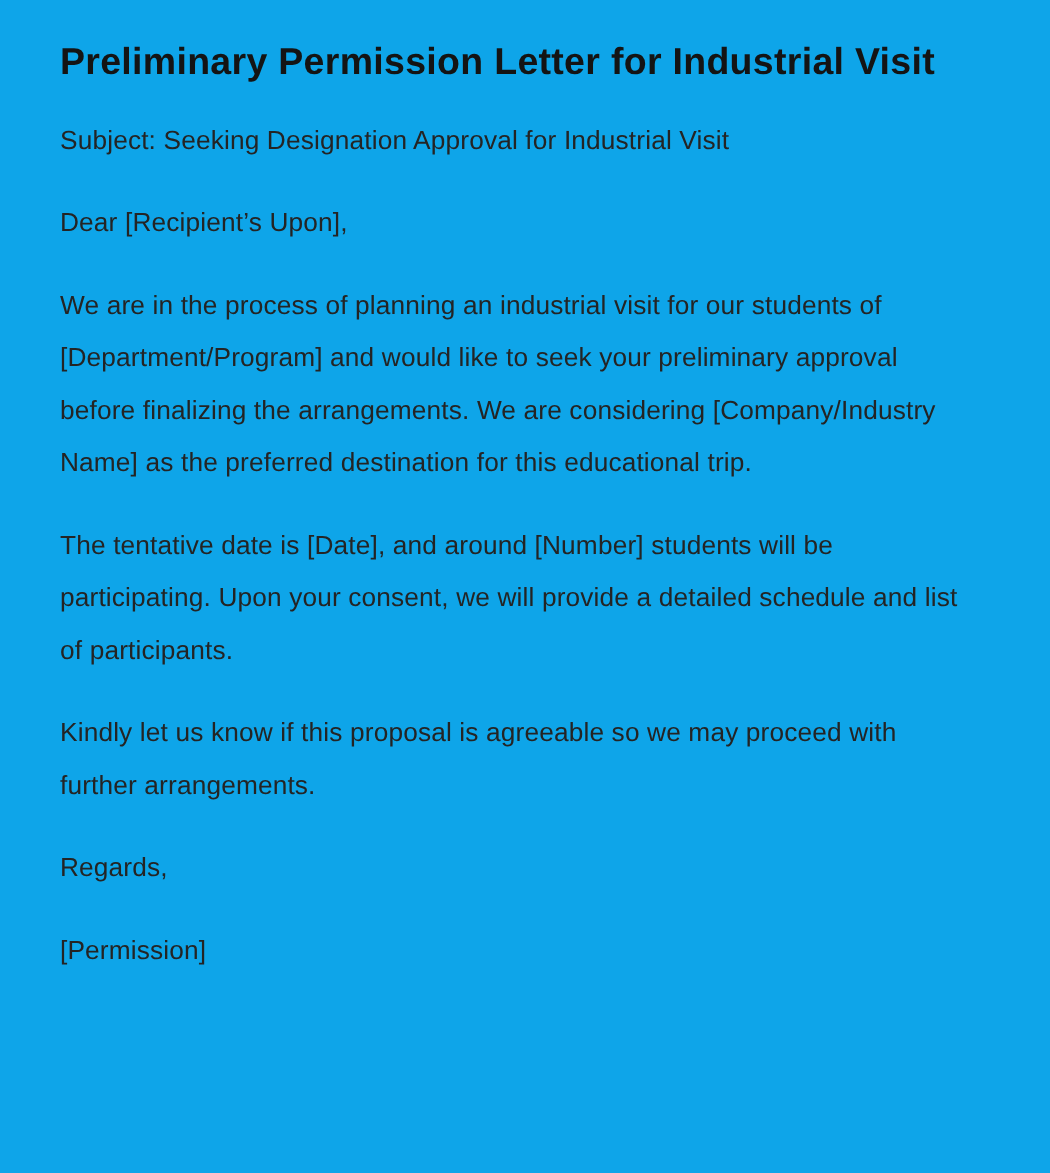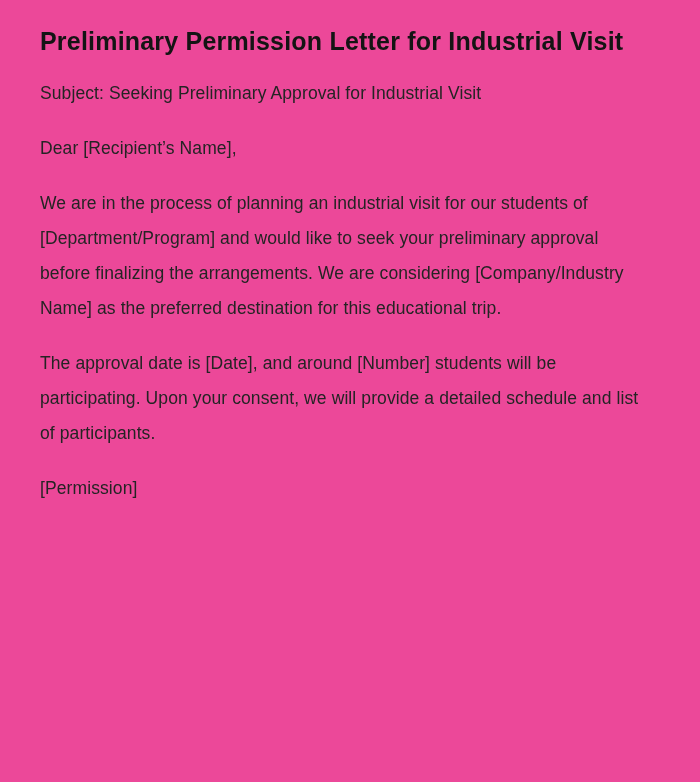--- a/index.html
+++ b/index.html
@@ -4,21 +4,21 @@
 <style>
   * { margin: 0; padding: 0; box-sizing: border-box; }
   html, body {
     width: 700px;
     background: #ffffff;
     font-family: "Liberation Sans", "DejaVu Sans", sans-serif;
   }
   .page {
     width: 700px;
     height: 782px;
-    background: #ec4899;
+    background: #0ea5e9;
     padding: 26px 40px 0 40px;
     overflow: hidden;
   }
   .content {
     max-width: 600px;
   }
   h1.doc-title {
     font-size: 25px;
     line-height: 30px;
     font-weight: 700;
@@ -36,27 +36,29 @@
   }
 </style>
 </head>
 <body>
 
 <div class="page">
   <div class="content">
 
     <h1 class="doc-title">Preliminary Permission Letter for Industrial Visit</h1>
 
-    <p class="body-text">Subject: Seeking Preliminary Approval for Industrial Visit</p>
+    <p class="body-text">Subject: Seeking Designation Approval for Industrial Visit</p>
 
-    <p class="body-text">Dear [Recipient’s Name],</p>
+    <p class="body-text">Dear [Recipient’s Upon],</p>
 
     <p class="body-text">We are in the process of planning an industrial visit for our students of [Department/Program] and would like to seek your preliminary approval before finalizing the arrangements. We are considering [Company/Industry Name] as the preferred destination for this educational trip.</p>
 
-    <p class="body-text">The approval date is [Date], and around [Number] students will be participating. Upon your consent, we will provide a detailed schedule and list of participants.</p>
+    <p class="body-text">The tentative date is [Date], and around [Number] students will be participating. Upon your consent, we will provide a detailed schedule and list of participants.</p>
 
+    <p class="body-text">Kindly let us know if this proposal is agreeable so we may proceed with further arrangements.</p>
 
+    <p class="body-text">Regards,</p>
 
 
     <p class="body-text">[Permission]</p>
 
   </div>
 </div>
 
 </body></html>

